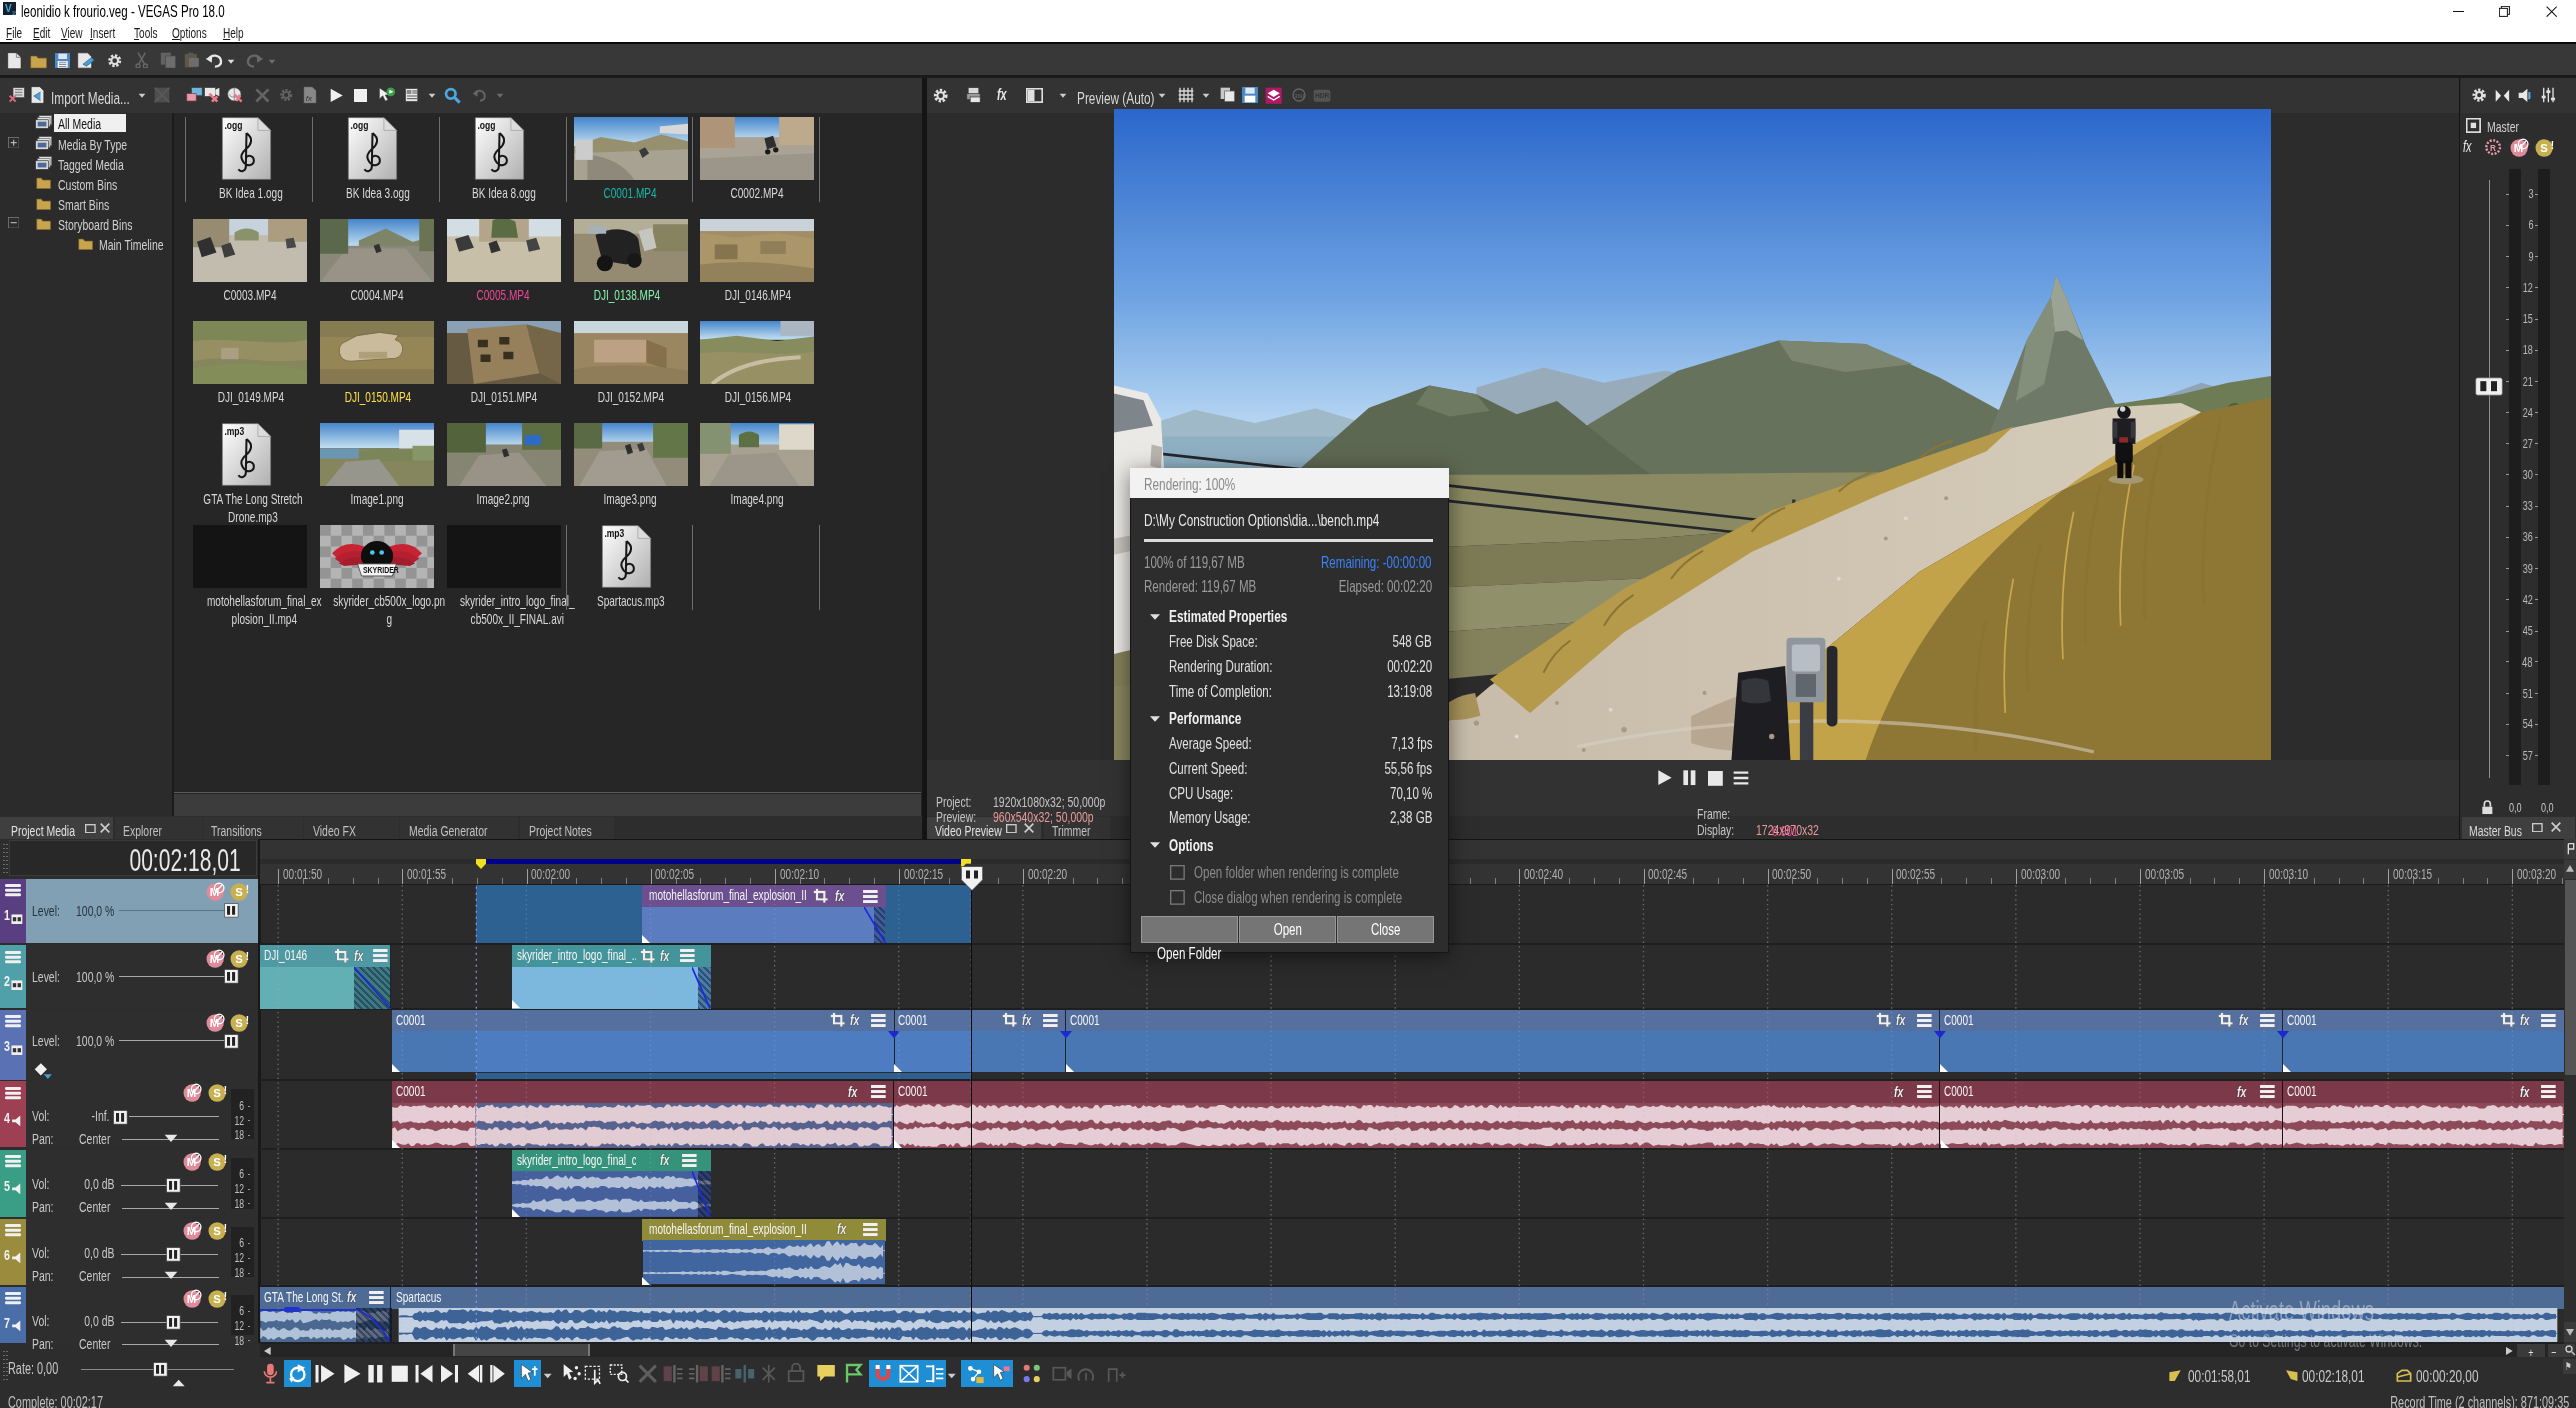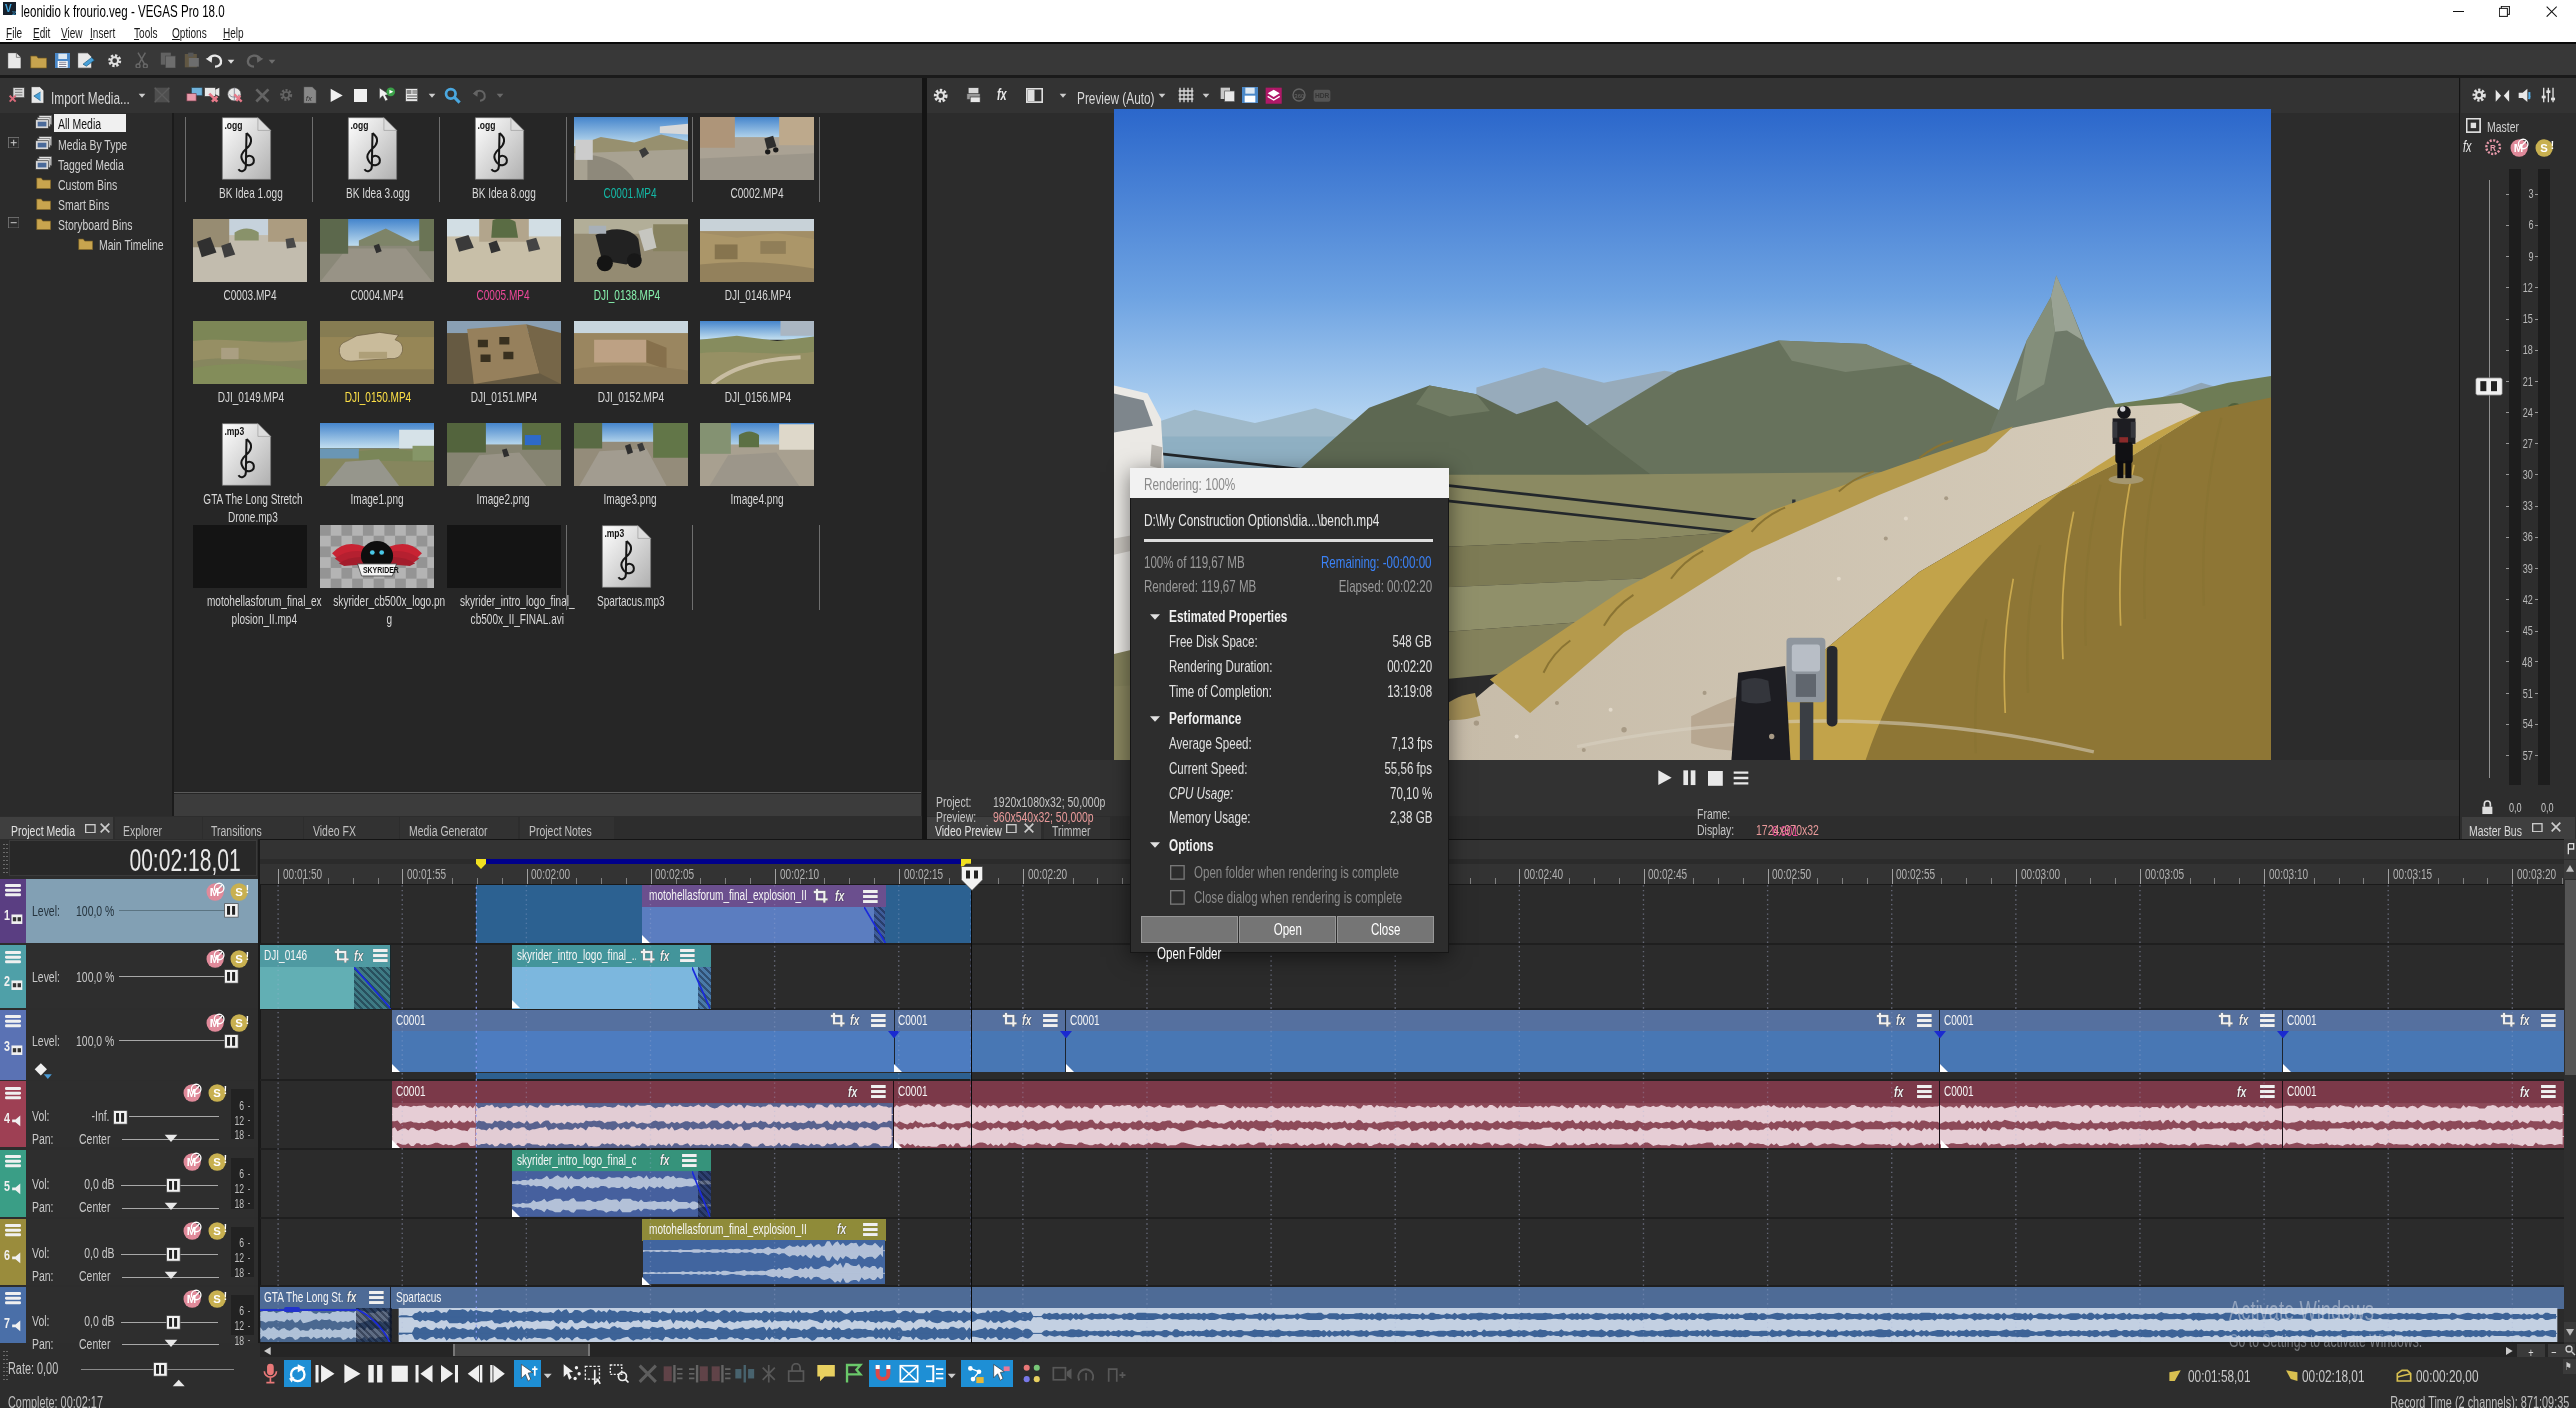--- a/index.html
+++ b/index.html
@@ -1959,21 +1959,21 @@
 <div class="tx" style="left:1169px;top:682px;font-size:17px;color:#e0e0e0;"><span>Time of Completion:</span></div>
 <div class="txr" style="left:1264px;top:682px;width:168px;font-size:17px;color:#e0e0e0;"><span>13:19:08</span></div>
 <svg style="left:1150px;top:715px" width="10.7" height="7.4" viewBox="0 0 16 11">
     <path d="M0 2 H15 L7.5 10 Z" fill="#e0e0e0"></path>
   </svg>
 <div class="tx" style="left:1169px;top:708px;font-size:17.4px;color:#f0f0f0;font-weight:bold"><span>Performance</span></div>
 <div class="tx" style="left:1169px;top:734px;font-size:17px;color:#e0e0e0;"><span>Average Speed:</span></div>
 <div class="txr" style="left:1264px;top:734px;width:168px;font-size:17px;color:#e0e0e0;"><span>7,13 fps</span></div>
 <div class="tx" style="left:1169px;top:759px;font-size:17px;color:#e0e0e0;"><span>Current Speed:</span></div>
 <div class="txr" style="left:1264px;top:759px;width:168px;font-size:17px;color:#e0e0e0;"><span>55,56 fps</span></div>
-<div class="tx" style="left:1169px;top:784px;font-size:17px;color:#e0e0e0;font-style:italic;"><span>CPU Usage:</span></div>
+<div class="tx" style="left:1169px;top:784px;font-size:17px;color:#e0e0e0;"><span>CPU Usage:</span></div>
 <div class="txr" style="left:1264px;top:784px;width:168px;font-size:17px;color:#e0e0e0;"><span>70,10 %</span></div>
 <div class="tx" style="left:1169px;top:808px;font-size:17px;color:#e0e0e0;"><span>Memory Usage:</span></div>
 <div class="txr" style="left:1264px;top:808px;width:168px;font-size:17px;color:#e0e0e0;"><span>2,38 GB</span></div>
 <svg style="left:1150px;top:841px" width="10.7" height="7.4" viewBox="0 0 16 11">
     <path d="M0 2 H15 L7.5 10 Z" fill="#e0e0e0"></path>
   </svg>
 <div class="tx" style="left:1169px;top:835px;font-size:17.4px;color:#f0f0f0;font-weight:bold"><span>Options</span></div>
 <svg style="left:1170px;top:865px" width="14.8" height="14.8" viewBox="0 0 22 22">
     <rect x="1" y="1" width="20" height="20" fill="none" stroke="#777" stroke-width="2"></rect>
   </svg>

